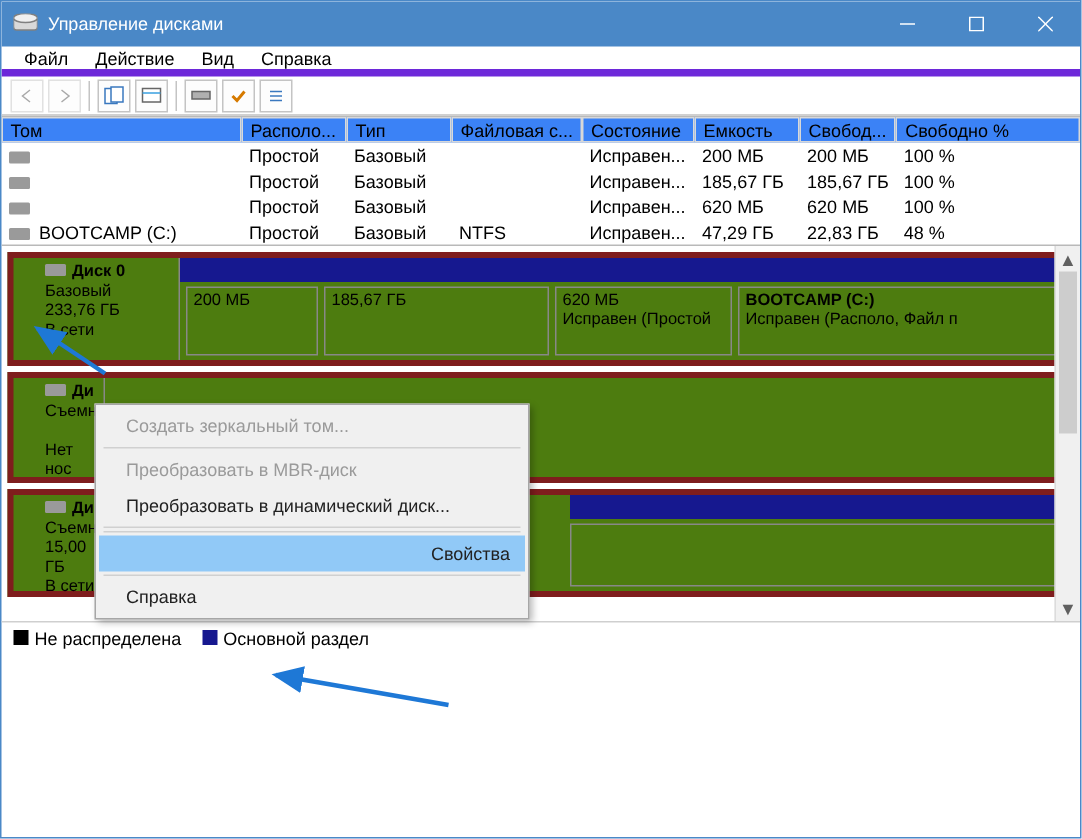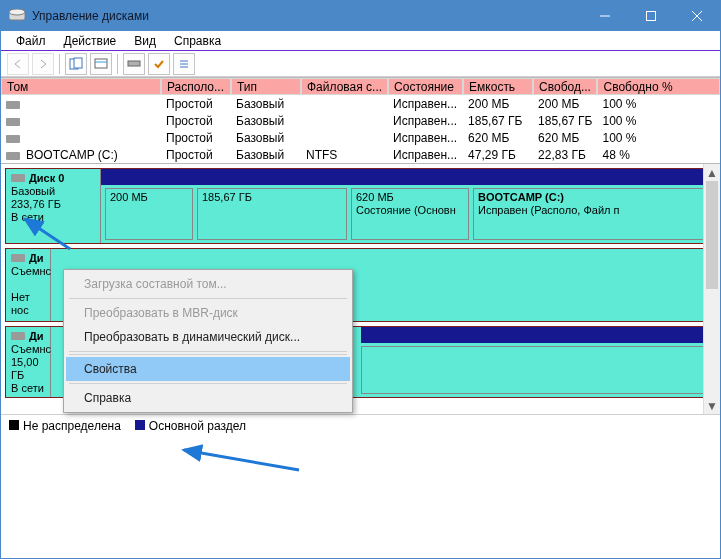--- a/index.html
+++ b/index.html
@@ -1,46 +1,46 @@
 <!DOCTYPE html>
 <html><head>
 <meta charset="utf-8">
 <style>
   * { box-sizing: border-box; margin: 0; padding: 0; }
   body { font-family: "Segoe UI", Tahoma, sans-serif; font-size: 12px; background: #fff; width: 721px; height: 559px; overflow: hidden; border: 1px solid #4a88c7;}
-  .titlebar { height: 30px; background: #4a88c7; display: flex; align-items: center; padding: 0 0 0 8px; color: #0f172a; }
+  .titlebar { height: 30px; background: #4a88c7; display: flex; align-items: center; padding: 0 0 0 8px; color: #ffffff; }
   .titlebar .tb-icon { width: 16px; height: 14px; margin-right: 7px; display:inline-block; }
   .titlebar .tb-title { flex: 1; font-size: 12px; }
   .titlebar .tb-btn { width: 46px; height: 30px; display:flex; align-items:center; justify-content:center; color:#fff;}
-  .menubar { height: 20px; display:flex; align-items:center; padding: 0 6px; gap: 0; border-bottom:1px solid #6d28d9;}
+  .menubar { height: 20px; display:flex; align-items:center; padding: 0 6px; gap: 0; border-bottom:5px solid #6d28d9;}
   .menubar .mitem { padding: 2px 9px; }
   .toolbar { height: 26px; display:flex; align-items:center; padding: 3px 6px; gap:3px; border-bottom:1px solid #d0d0d0;}
   .toolbar .tbtn { width:22px; height:22px; border:1px solid #c4c4c4; background:#fdfdfd; display:flex; align-items:center; justify-content:center; font-size:11px;}
   .toolbar .divd { width:1px; height:20px; background:#c4c4c4; margin:0 2px;}
   .dops { border-top:1px solid #b9b9b9; border-bottom:1px solid #b9b9b9; }
   .grid { width:100%; }
   .grid th, .grid td { font-size:12px; text-align:left; font-weight:normal; height:17px; padding: 0 5px; white-space:nowrap; overflow:hidden; }
-  .grid th { background:#fca5a5; border:1px solid #d8d8d8; }
+  .grid th { background:#3b82f6; border:1px solid #d8d8d8; }
   .grid td .dicon { display:inline-block; width:14px; height:8px; background:#9a9a9a; border-radius:1px; margin-right:6px; position:relative; top:1px;}
   .diagrams { height: 250px; overflow:hidden; position:relative;}
-  .drow { display:flex; border:1px solid #7f1d1d; margin:4px; background:#5eead4;}
+  .drow { display:flex; border:4px solid #7f1d1d; margin:4px; background:#4d7c0f;padding-left:16px;}
   .drow .dleft { width:95px; border-right:1px solid #888; padding:3px 5px; font-size:11px; line-height:13px; }
   .drow .dleft .dt { font-weight:bold; }
   .drow .dleft .dic { display:inline-block; width:14px; height:8px; background:#9a9a9a; margin-right:4px; border-radius:1px;}
   .drow .dright { flex:1; display:flex; position:relative; padding:0; }
   .dbar { height:16px; background:#16188f; }
   .parts { position:absolute; top:19px; left:4px; right:4px; bottom:3px; display:flex; gap:4px;}
   .part { border:1px solid #888; padding:2px 4px; font-size:11px; line-height:13px; overflow:hidden;}
   .part .pt { font-weight:bold; }
   .legend { height:22px; border-top:1px solid #cfcfcf; display:flex; align-items:center; padding: 0 8px; gap:14px; font-size:12px;}
   .legend .sw { width:10px; height:10px; display:inline-block; margin-right:4px;}
   .context { position:absolute; left:63px; top:269px; width:290px; background:#f0f0f0; border:1px solid #a6a6a6; box-shadow:2px 2px 5px rgba(0,0,0,0.3); padding:2px;}
   .context .ci { padding: 5px 10px 5px 18px; font-size:12px; color:#222;}
   .context .ci.dis { color:#9a9a9a; }
-  .context .ci.hov { background:#91c9f7; }
+  .context .ci.hov { background:#91c9f7;text-align:right; }
   .context hr { border:none; border-top:1px solid #d0d0d0; margin:2px 3px;}
   .scrollbar { position:absolute; right:0; top:0; bottom:0; width:17px; background:#f0f0f0; border-left:1px solid #dcdcdc;}
   .scroll-trk { position:absolute; top:17px; bottom:17px; left:0; right:0;}
   .scroll-th { position:absolute; top:0; height:50%; left:2px; right:2px; background:#cdcdcd;}
   .scroll-arr { position:absolute; height:17px; left:0; right:0; display:flex; align-items:center; justify-content:center; color:#606060;}
   .arrow { position:absolute; }
   .arrow svg { overflow:visible; }
 </style>
 </head>
 <body>
@@ -197,21 +197,21 @@
             <div></div>
           </div>
         <div class="part" style="width:150px">
             <div class="pt"></div>
             <div>185,67 ГБ</div>
             <div></div>
           </div>
         <div class="part" style="width:118px">
             <div class="pt"></div>
             <div>620 МБ</div>
-            <div>Состояние (Основн</div>
+            <div>Исправен (Простой</div>
           </div>
         <div class="part" style="flex:1">
             <div class="pt">BOOTCAMP  (C:)</div>
             <div>Исправен (Располо, Файл п</div>
           </div>
       </div>
     </div>
   </div>
 
   <div class="drow" style="height:74px">
@@ -256,21 +256,21 @@
       </svg>
   </div>
 </div>
 
 <div class="legend">
   <div><span class="sw" style="background:#000"></span><span>Не распределена</span></div>
   <div><span class="sw" style="background:#16188f"></span><span>Основной раздел</span></div>
 </div>
 
 <div class="context">
-  <div class="ci dis">Загрузка составной том...</div>
+  <div class="ci dis">Создать зеркальный том...</div>
   <hr>
   <div class="ci dis">Преобразовать в MBR-диск</div>
   <div class="ci">Преобразовать в динамический диск...</div>
   <hr>
   <hr>
   <div class="ci hov">Свойства</div>
   <hr>
   <div class="ci">Справка</div>
 
   <div class="arrow" style="left:110px; top:175px;">

